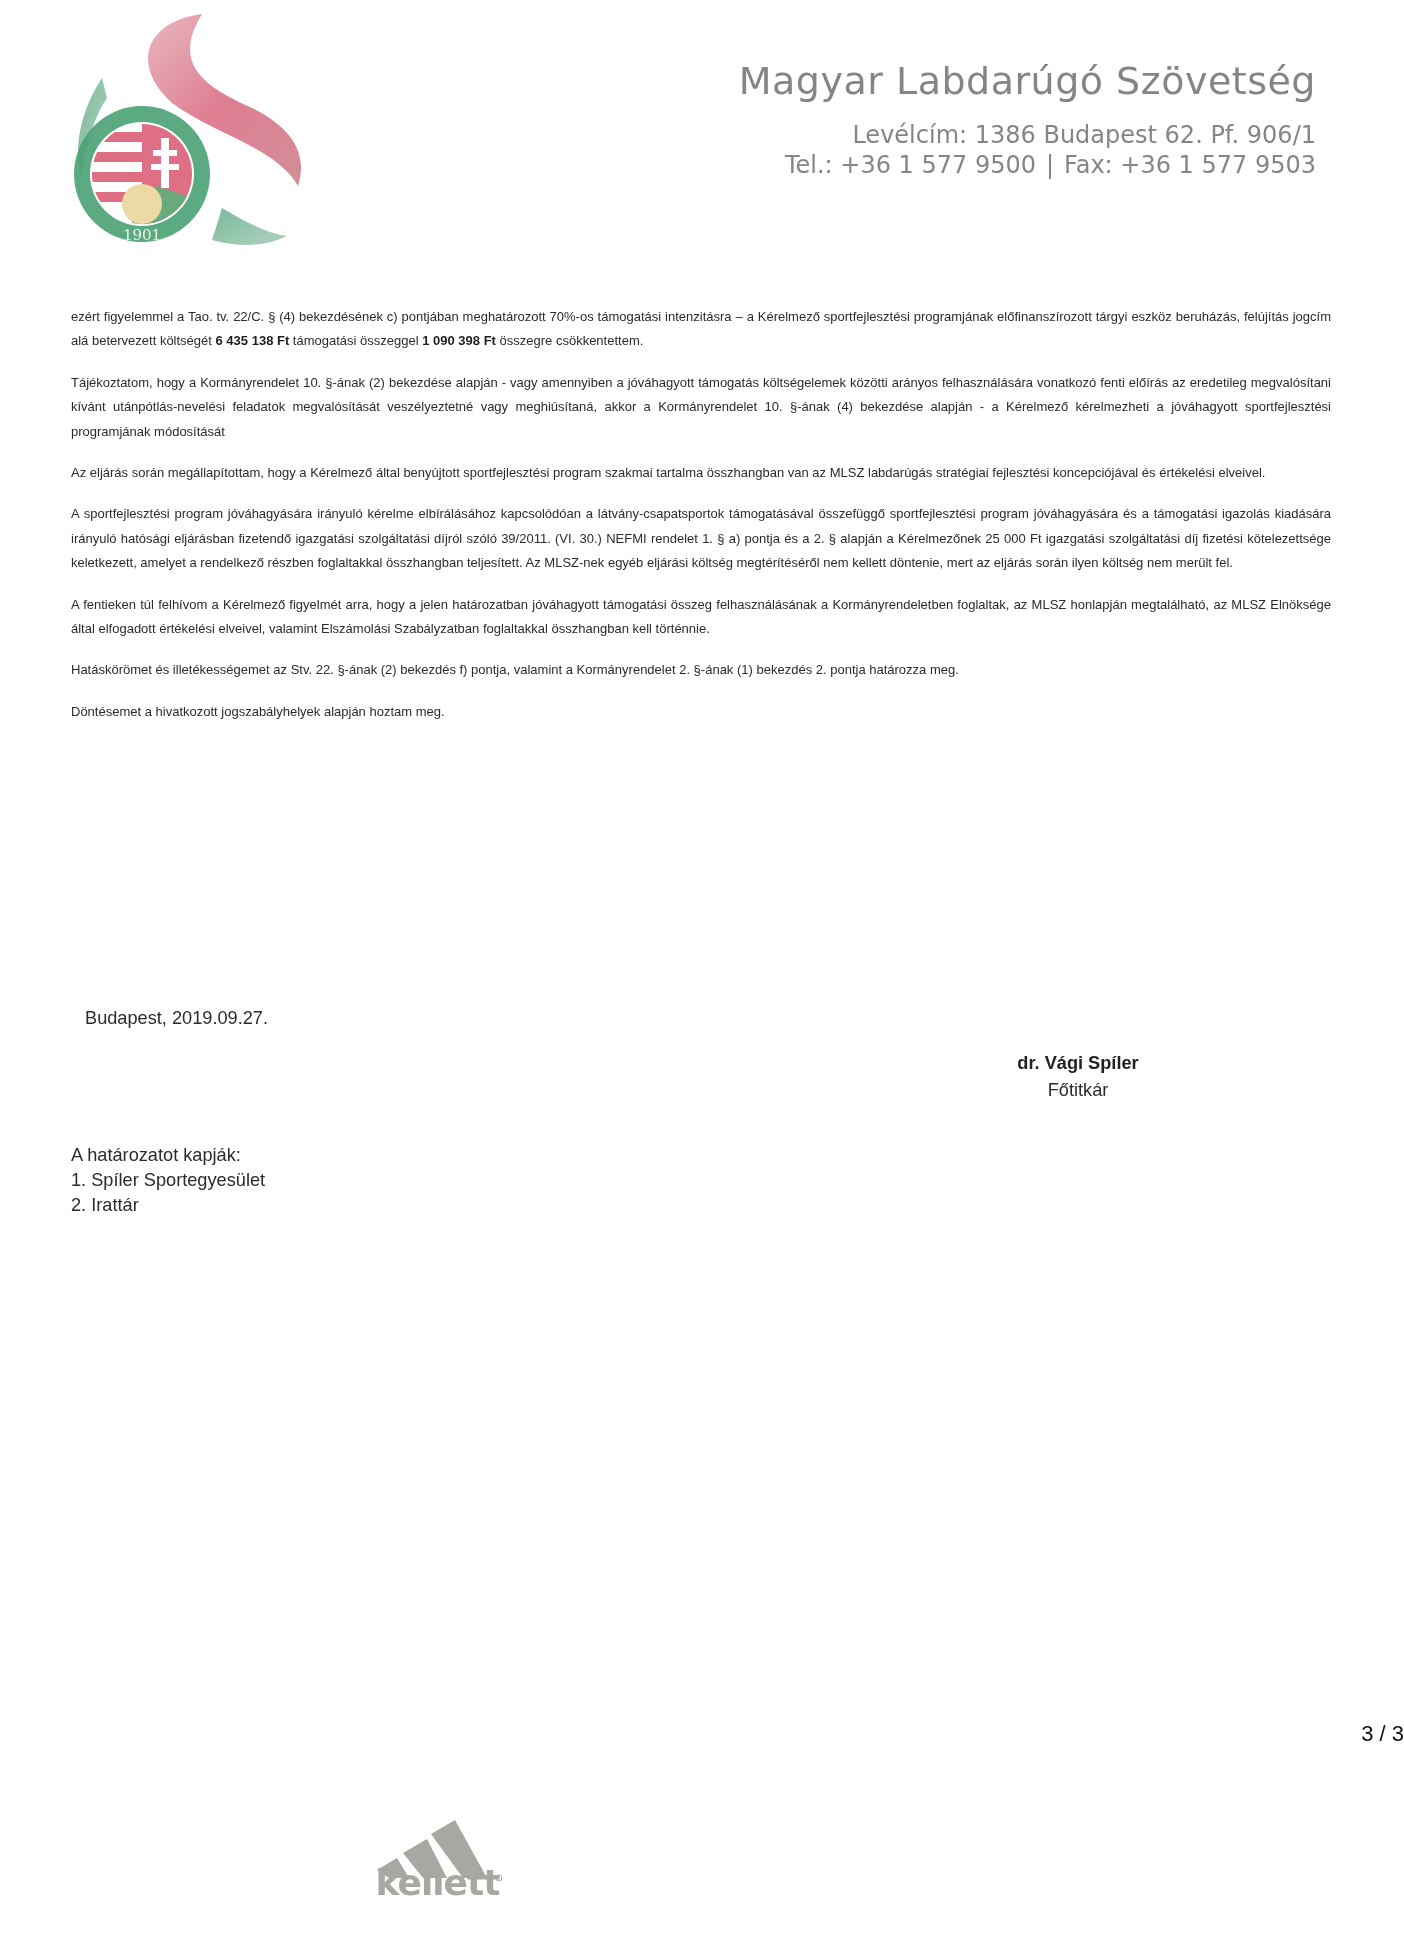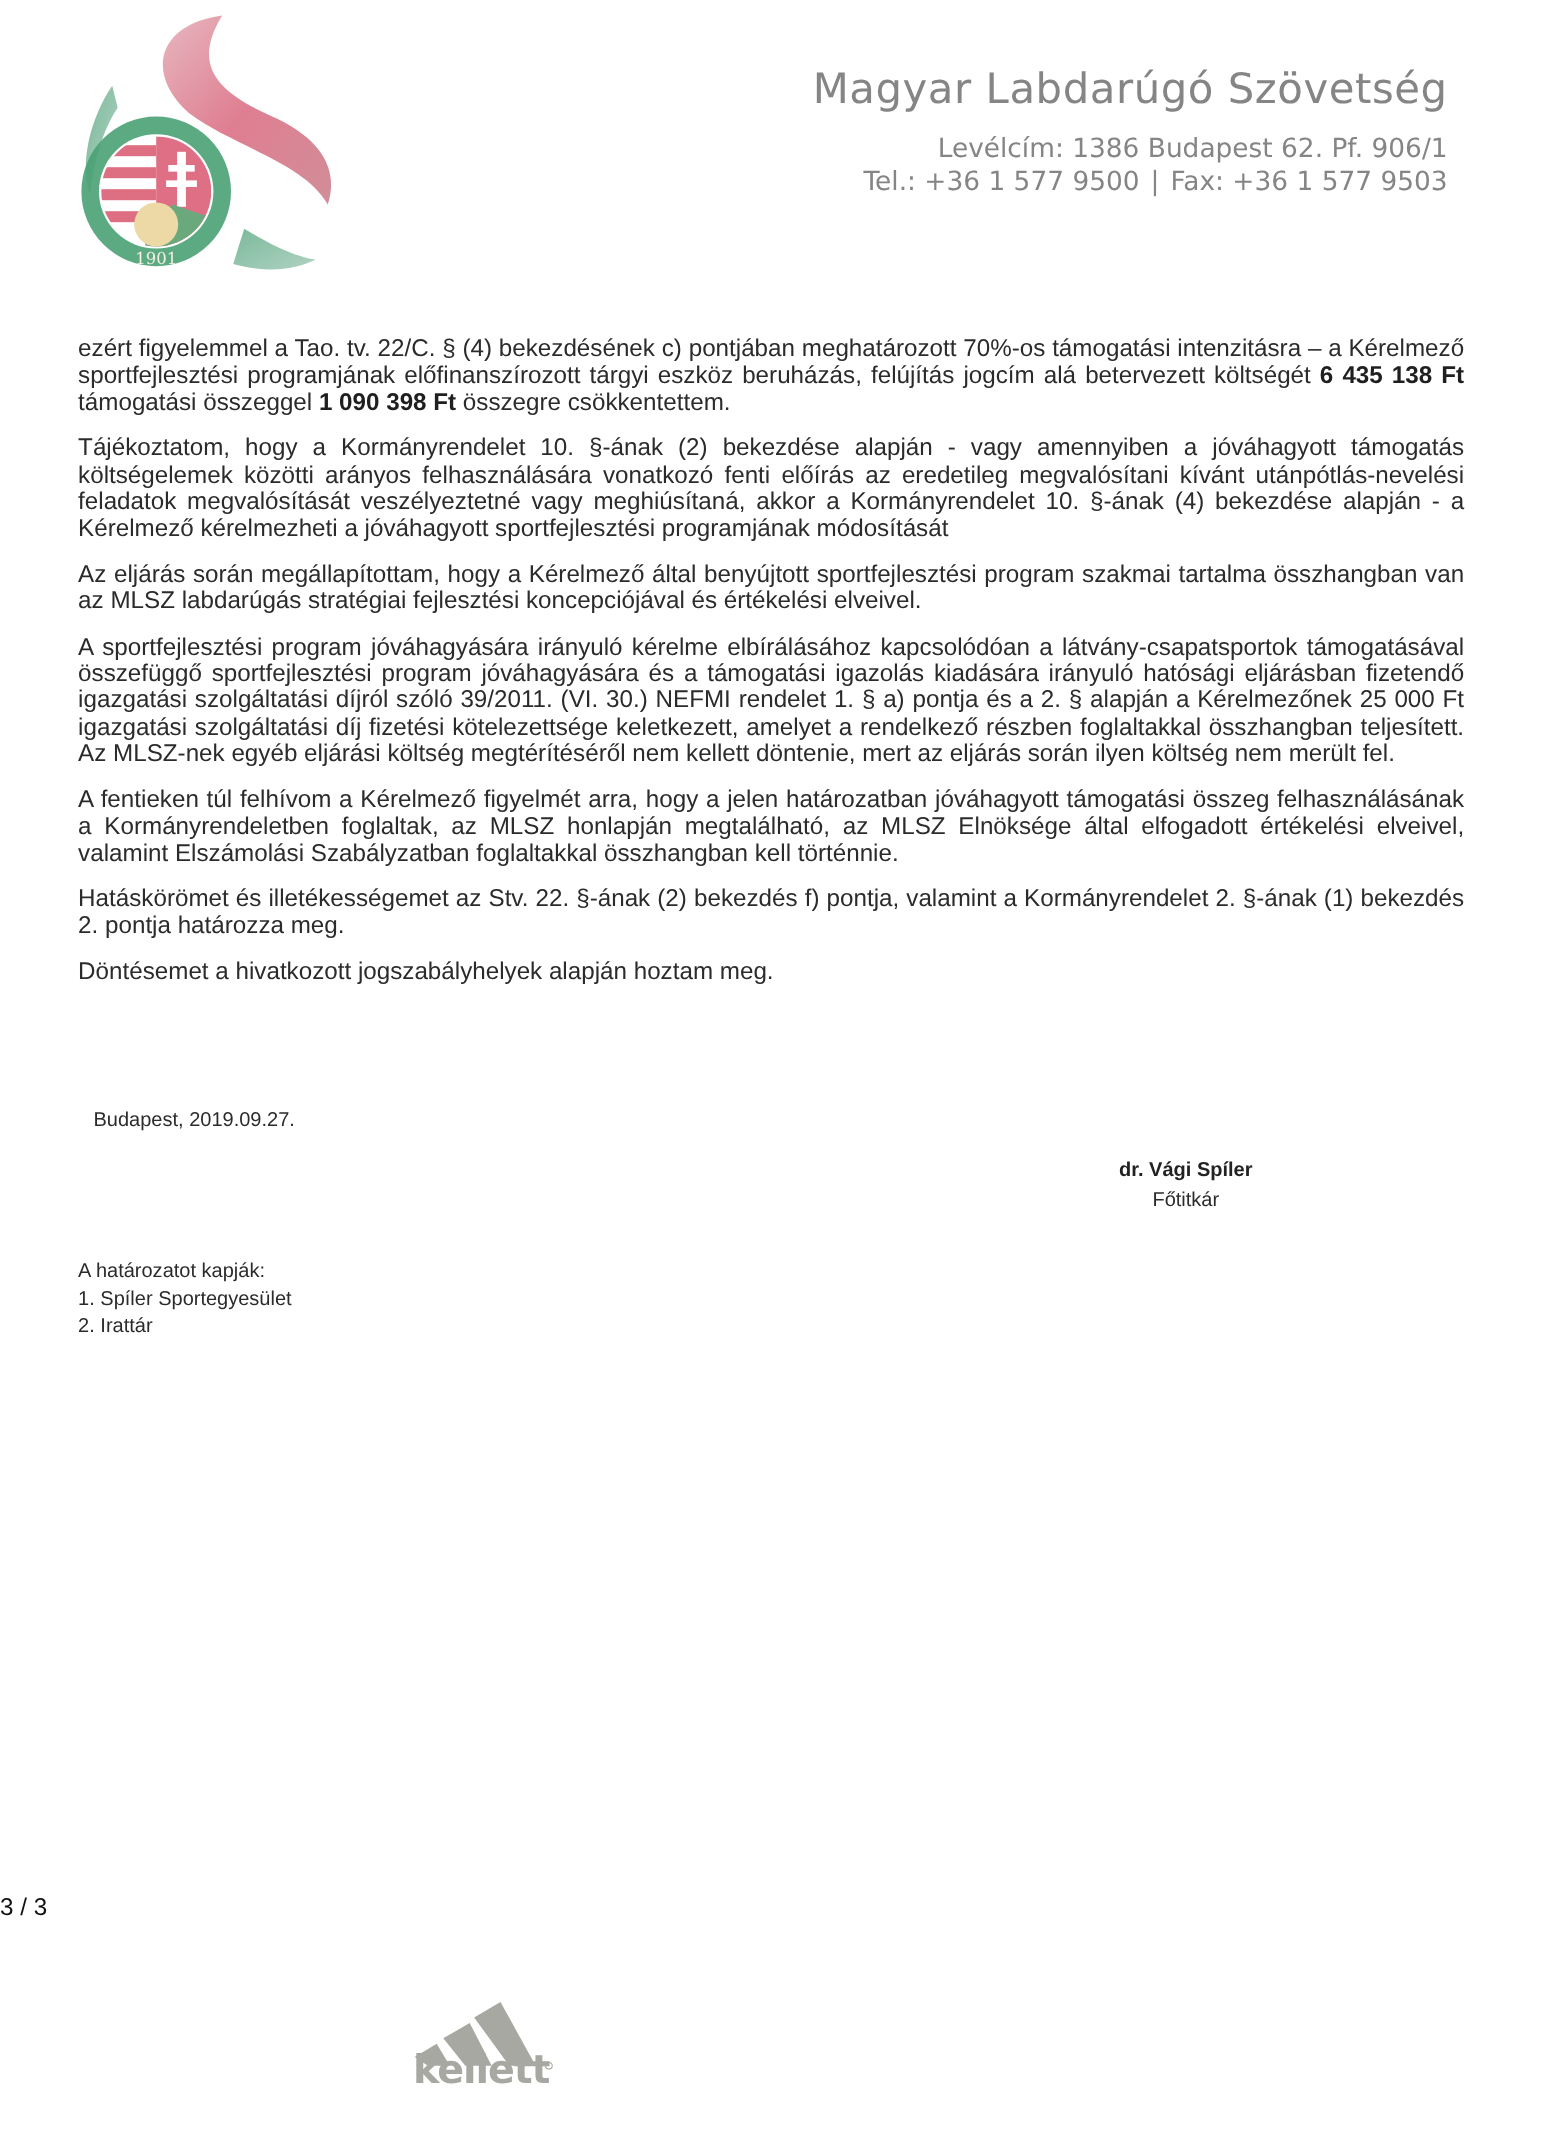--- a/index.html
+++ b/index.html
@@ -11,31 +11,31 @@
   
   .logo { position: absolute; left: 62px; top: 8px; width: 260px; height: 250px; }
   .org-header { position: absolute; right: 88px; top: 56px; text-align: right; color: #858585;
                 font-family: "DejaVu Sans", sans-serif; }
   .org-title { font-size: 38px; line-height: 50px; letter-spacing: 0.5px; font-weight: normal; }
   .org-address { font-size: 24px; line-height: 30px; margin-top: 14px; }
   .org-phones { font-size: 24px; line-height: 30px; }
   .org-phones .sep { display: inline-block; margin: 0 10px; }
 
   
-  .content { position: absolute; left: 71px; top: 305px; width: 1260px; font-size: 22px; line-height: 24.4px; }
+  .content { position: absolute; left: 71px; top: 305px; width: 1260px; font-size: 13px; line-height: 24.4px; }
   .content p { margin: 0 0 17px 0; text-align: justify; text-align-last: left; }
   .content b { font-weight: bold; color: #1f1f1f; }
 
   .date { position: absolute; left: 85px; top: 1006px; font-size: 18.2px; line-height: 24px; }
   .signature { position: absolute; left: 960px; top: 1050px; width: 236px; text-align: center; font-size: 18.2px; line-height: 27px; }
   .signature .name { font-weight: bold; color: #222; }
 
   .recipients { position: absolute; left: 71px; top: 1143px; font-size: 18.2px; line-height: 25px; }
 
-  .page-number { position: absolute; left: 0; width: 1404px; top: 1721px; text-align: left; font-size: 22px; color: #111; }
+  .page-number { position: absolute; left: 0; width: 1404px; top: 1721px; text-align: right; font-size: 22px; color: #111; }
 
   
   .sponsor-adidas { position: absolute; left: 365px; top: 1818px; width: 145px; height: 92px; }
   .sponsor-otp { position: absolute; left: 770px; top: 1850px; width: 270px; height: 70px; }
   .otp-text { position: absolute; left: 68px; top: -2px; font-family: "DejaVu Sans", sans-serif; font-style: italic;
               font-size: 50px; line-height: 60px; color: #a8a8a2; letter-spacing: -1px; }
   .otp-text .bold { font-weight: bold; }
   .adidas-text { position: absolute; left: 0; top: 44px; width: 145px; text-align: center; font-family: "DejaVu Sans", sans-serif;
                  font-weight: bold; font-size: 36px; color: #a8a8a2; letter-spacing: -1px; }
 </style>

